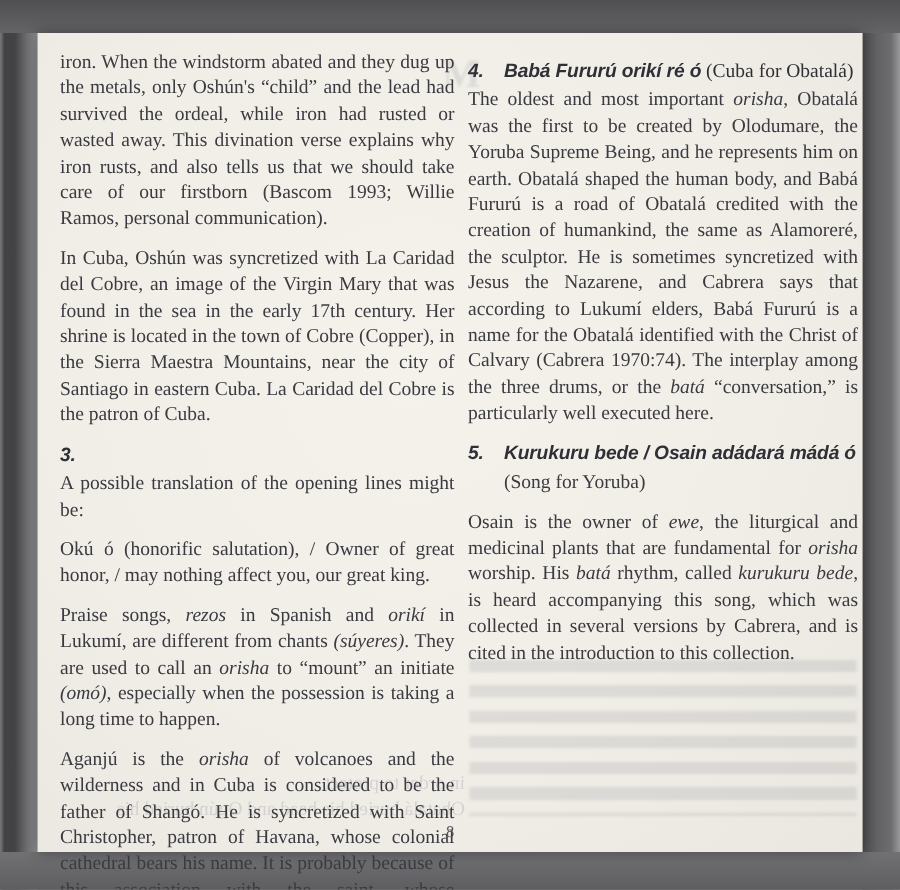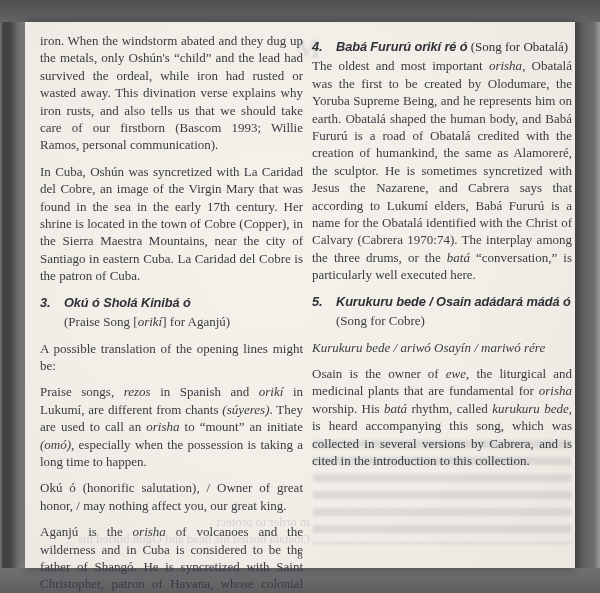--- a/index.html
+++ b/index.html
@@ -114,43 +114,40 @@
       <div>in order to protect</div>
       <div>Obatalá buried his head and Ogún buried his</div>
     </div>
 
     <div class="col col-left">
       <p class="body"><span>iron. When the windstorm abated and they dug up the metals, only Oshún's “child” and the lead had survived the ordeal, while iron had rusted or wasted away. This divination verse explains why iron rusts, and also tells us that we should take care of our firstborn (Bascom 1993; Willie Ramos, personal communication).</span></p>
       <p class="body"><span>In Cuba, Oshún was syncretized with La Caridad del Cobre, an image of the Virgin Mary that was found in the sea in the early 17th century. Her shrine is located in the town of Cobre (Copper), in the Sierra Maestra Mountains, near the city of Santiago in eastern Cuba. La Caridad del Cobre is the patron of Cuba.</span></p>
 
       <div class="heading">
         <span class="hnum">3.</span>
-        <span class="htitle">Okú ó Sholá Kinibá ó</span>
       </div>
-      <div class="subtitle"><span>(Praise Song [</span><em>orikí</em><span>] for Aganjú)</span></div>
 
       <p class="body"><span>A possible translation of the opening lines might be:</span></p>
+      <p class="body"><span>Okú ó (honorific salutation), / Owner of great honor, / may nothing affect you, our great king.</span></p>
       <p class="body"><span>Praise songs, </span><em>rezos</em><span> in Spanish and </span><em>orikí</em><span> in Lukumí, are different from chants </span><em>(súyeres)</em><span>. They are used to call an </span><em>orisha</em><span> to “mount” an initiate </span><em>(omó)</em><span>, especially when the possession is taking a long time to happen.</span></p>
-      <p class="body"><span>Okú ó (honorific salutation), / Owner of great honor, / may nothing affect you, our great king.</span></p>
       <p class="body"><span>Aganjú is the </span><em>orisha</em><span> of volcanoes and the wilderness and in Cuba is considered to be the father of Shangó. He is syncretized with Saint Christopher, patron of Havana, whose colonial cathedral bears his name. It is probably because of this association with the saint, whose chromolithograph shows him bearing the infant Jesus on his shoulders, that Aganjú is also the </span></p>
     </div>
 
     <div class="col col-right">
       <div class="heading">
         <span class="hnum">4.</span>
-        <span class="htitle"><span>Babá Fururú orikí ré ó</span><span class="hsuffix"> (Song for Obatalá)</span></span>
+        <span class="htitle"><span>Babá Fururú orikí ré ó</span><span class="hsuffix"> (Cuba for Obatalá)</span></span>
       </div>
 
       <p class="body"><span>The oldest and most important </span><em>orisha</em><span>, Obatalá was the first to be created by Olodumare, the Yoruba Supreme Being, and he represents him on earth. Obatalá shaped the human body, and Babá Fururú is a road of Obatalá credited with the creation of humankind, the same as Alamoreré, the sculptor. He is sometimes syncretized with Jesus the Nazarene, and Cabrera says that according to Lukumí elders, Babá Fururú is a name for the Obatalá identified with the Christ of Calvary (Cabrera 1970:74). The interplay among the three drums, or the </span><em>batá</em><span> “conversation,” is particularly well executed here.</span></p>
 
       <div class="heading">
         <span class="hnum">5.</span>
         <span class="htitle">Kurukuru bede / Osain adádará mádá ó</span>
       </div>
-      <div class="subtitle"><span>(Song for Cobre)</span></div>
+      <div class="subtitle"><span>(Song for Yoruba)</span></div>
 
-      <p class="body lyric">Kurukuru bede / ariwó Osayín / mariwó rére</p>
       <p class="body"><span>Osain is the owner of </span><em>ewe</em><span>, the liturgical and medicinal plants that are fundamental for </span><em>orisha</em><span> worship. His </span><em>batá</em><span> rhythm, called </span><em>kurukuru bede</em><span>, is heard accompanying this song, which was collected in several versions by Cabrera, and is cited in the introduction to this collection.</span></p>
     </div>
 
     <div class="page-number">8</div>
   </div>
 </div>
 
 </body></html>

